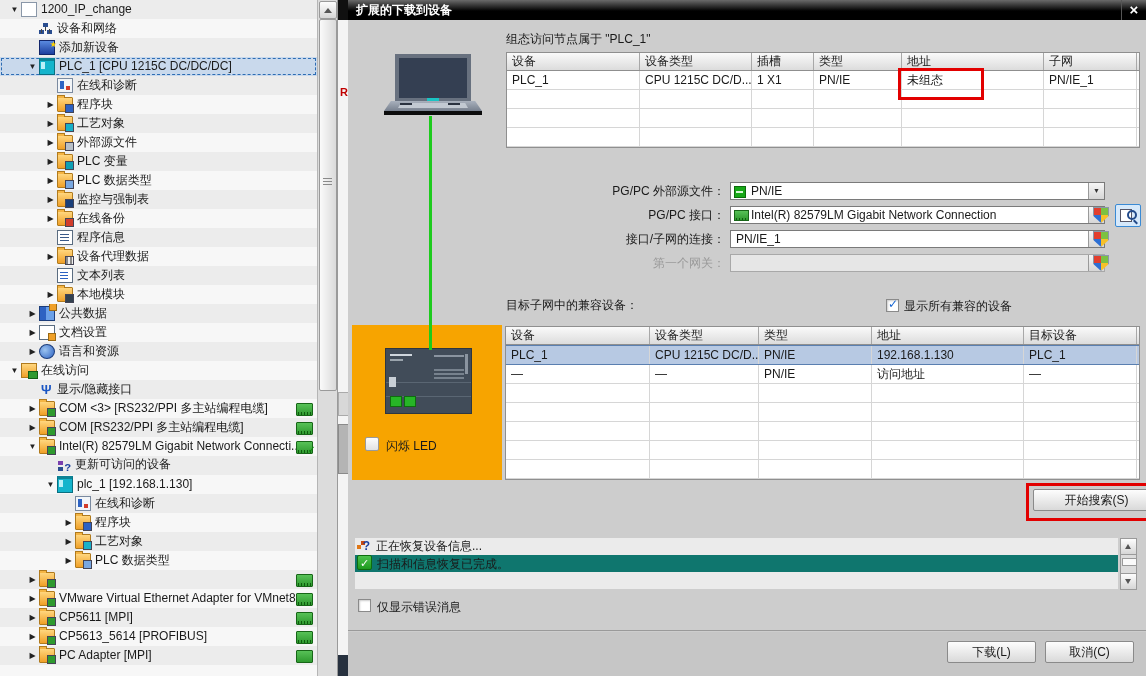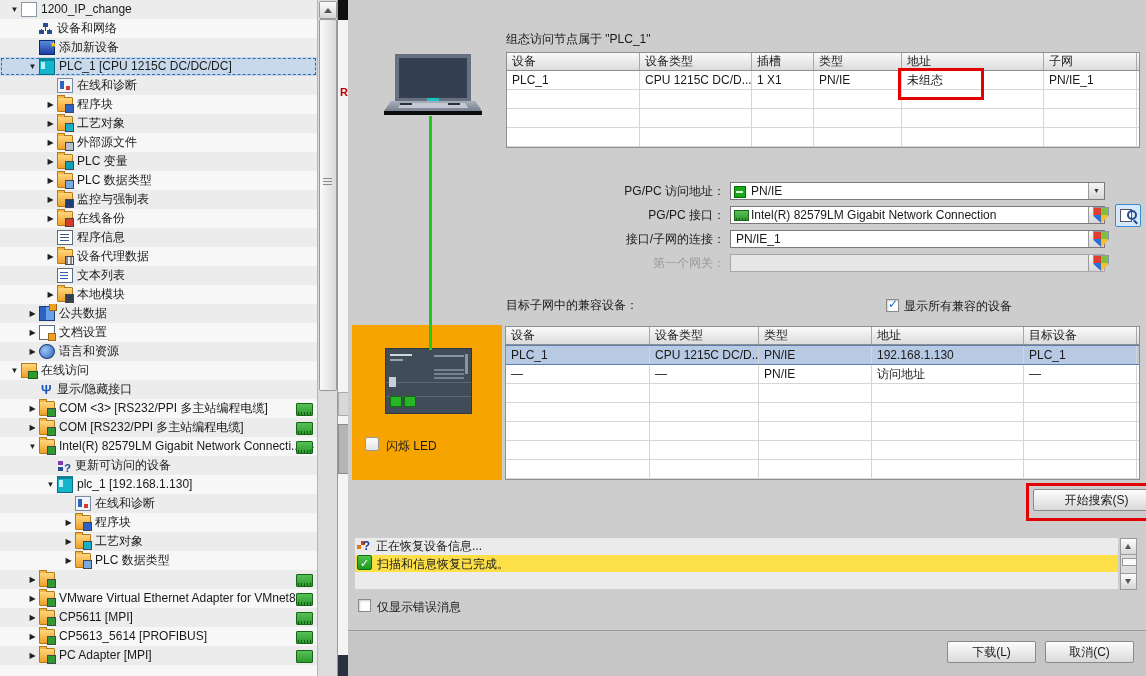--- a/index.html
+++ b/index.html
@@ -304,21 +304,21 @@
       <div class="trow" style="padding-left: 26px;">
         <span class="arr">▼</span>
         <span class="ic fol">
           <i class="bdg bdg-green"></i>
         </span>
         <span class="tlabel">Intel(R) 82579LM Gigabit Network Connecti...</span>
         <span class="adapter chk">
           <i></i>
         </span>
       </div>
-      <div class="trow" style="padding-left: 44px;">
+      <div class="trow" style="padding-left: 44px; font-family: Liberation Mono, monospace;">
         <span class="arr"></span>
         <span class="ic update-devices-icon"></span>
         <span class="tlabel">更新可访问的设备</span>
       </div>
       <div class="trow" style="padding-left: 44px;">
         <span class="arr">▼</span>
         <span class="ic plc-icon"></span>
         <span class="tlabel">plc_1 [192.168.1.130]</span>
       </div>
       <div class="trow" style="padding-left: 62px;">
@@ -407,20 +407,24 @@
 
   <div id="edge">
     <div class="tb"></div>
     <div class="r">R</div>
     <div class="f1"></div>
     <div class="f2"></div>
     <div class="f3"></div>
   </div>
 
   <div id="dlg">
+    <div id="titlebar">
+      <span>扩展的下载到设备</span>
+      <div id="close-btn">×</div>
+    </div>
 
     <div class="lbl" style="left:158px;top:31px;">组态访问节点属于 "PLC_1"</div>
 
     <div id="tbl1" class="tbl" style="left:158px;top:52px;width:634px;">
         <div class="tr hd">
           <div class="td" style="width: 133px;">设备</div>
           <div class="td" style="width: 112px;">设备类型</div>
           <div class="td" style="width: 62px;">插槽</div>
           <div class="td" style="width: 88px;">类型</div>
           <div class="td" style="width: 142px;">地址</div>
@@ -469,21 +473,21 @@
           <i></i>
         </div>
       <div class="k1"></div>
         <div class="k2"></div>
       <div class="bar"></div>
     </div>
     <div id="cable"></div>
 
     <div id="pgpc">
         <div class="pgrow" style="top: 182px; left: 0px; width: 798px;">
-          <span class="pglabel">PG/PC 访问地址：</span>
+          <span class="pglabel">PG/PC 外部源文件：</span>
           <div class="dd">
             <i class="plug-ic"></i>
             <span class="val">PN/IE</span>
             <span class="ab">▼</span>
           </div>
         </div>
         <div class="pgrow" style="top: 206px; left: 0px; width: 798px;">
           <span class="pglabel">PG/PC 接口：</span>
           <div class="dd">
             <i class="card-ic"></i>
@@ -592,21 +596,21 @@
       <div class="cb cb3d" style="left:13px;top:112px;"></div>
       <div class="lbl" style="left:34px;top:113px;">闪烁 LED</div>
     </div>
 
     <div class="btn" style="left:685px;top:489px;width:127px;">开始搜索(S)</div>
     <div class="redbox" style="left:678px;top:483px;width:118px;height:32px;"></div>
 
     <div class="lbl" style="left:10px;top:520px;margin-top:24px;">在线状态信息：</div>
     <div id="status-list">
         <div class="strow" style="top: 538px; background: rgb(235, 235, 235);"><span class="ic query-icon"></span><span>正在恢复设备信息...</span></div>
-        <div class="strow" style="top: 555px; background: #fde047;"><span class="ic check-icon"></span><span>扫描和信息恢复已完成。</span></div>
+        <div class="strow" style="top: 555px; background: #0f766e;"><span class="ic check-icon"></span><span>扫描和信息恢复已完成。</span></div>
         <div class="strow" style="top: 572px; background: rgb(235, 235, 235);"><span></span></div>
       </div>
     <div id="st-sb">
       <div class="u">
           <i class="tu"></i>
         </div>
       <div class="th"></div>
       <div class="d">
           <i class="td2"></i>
         </div>

